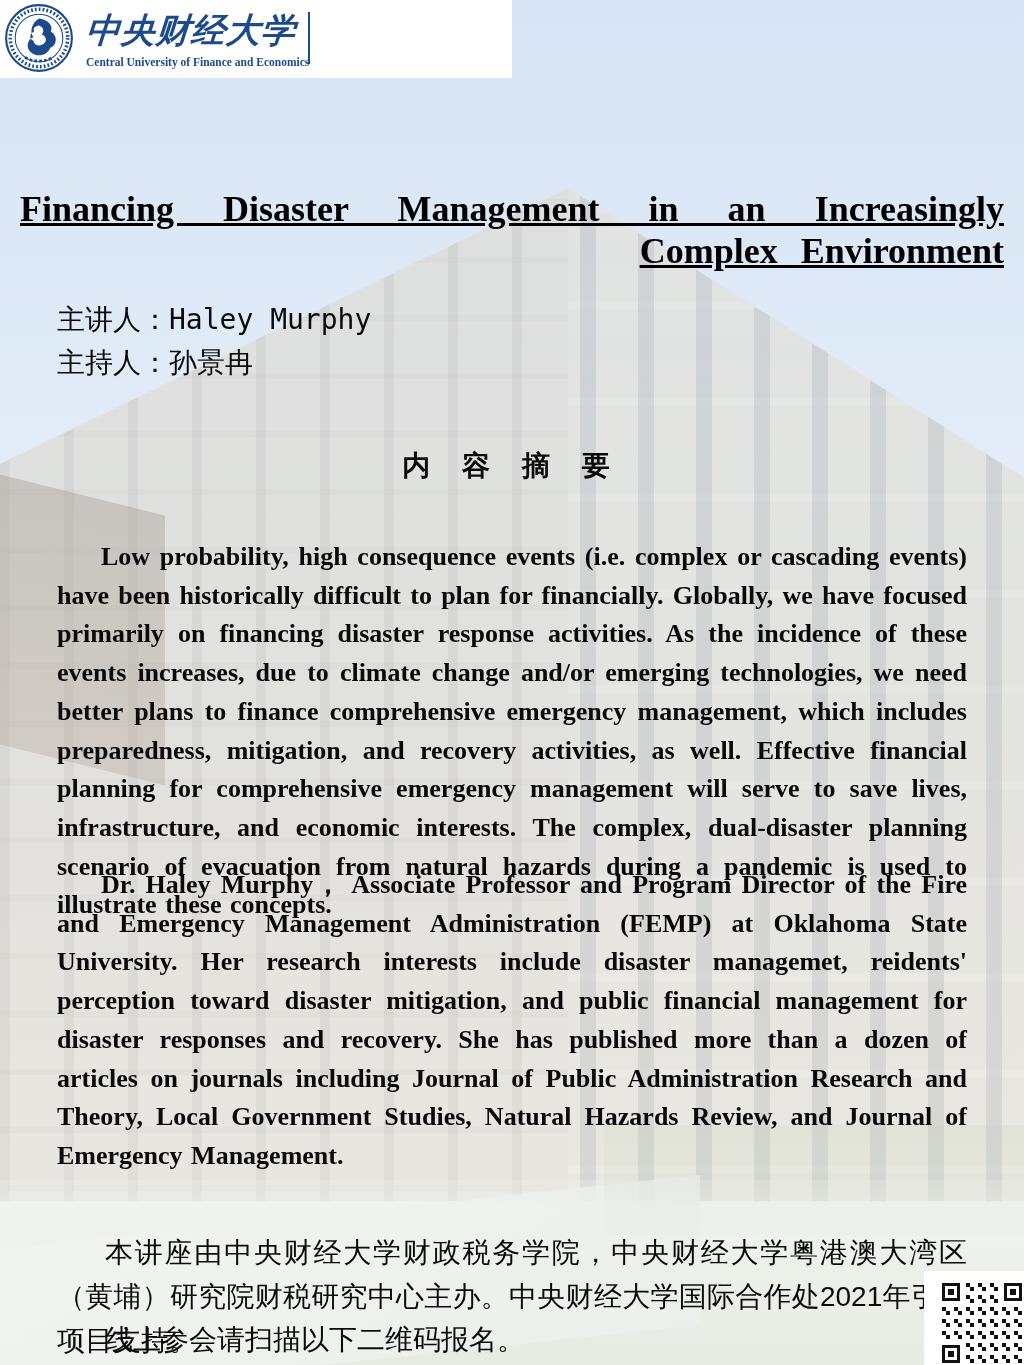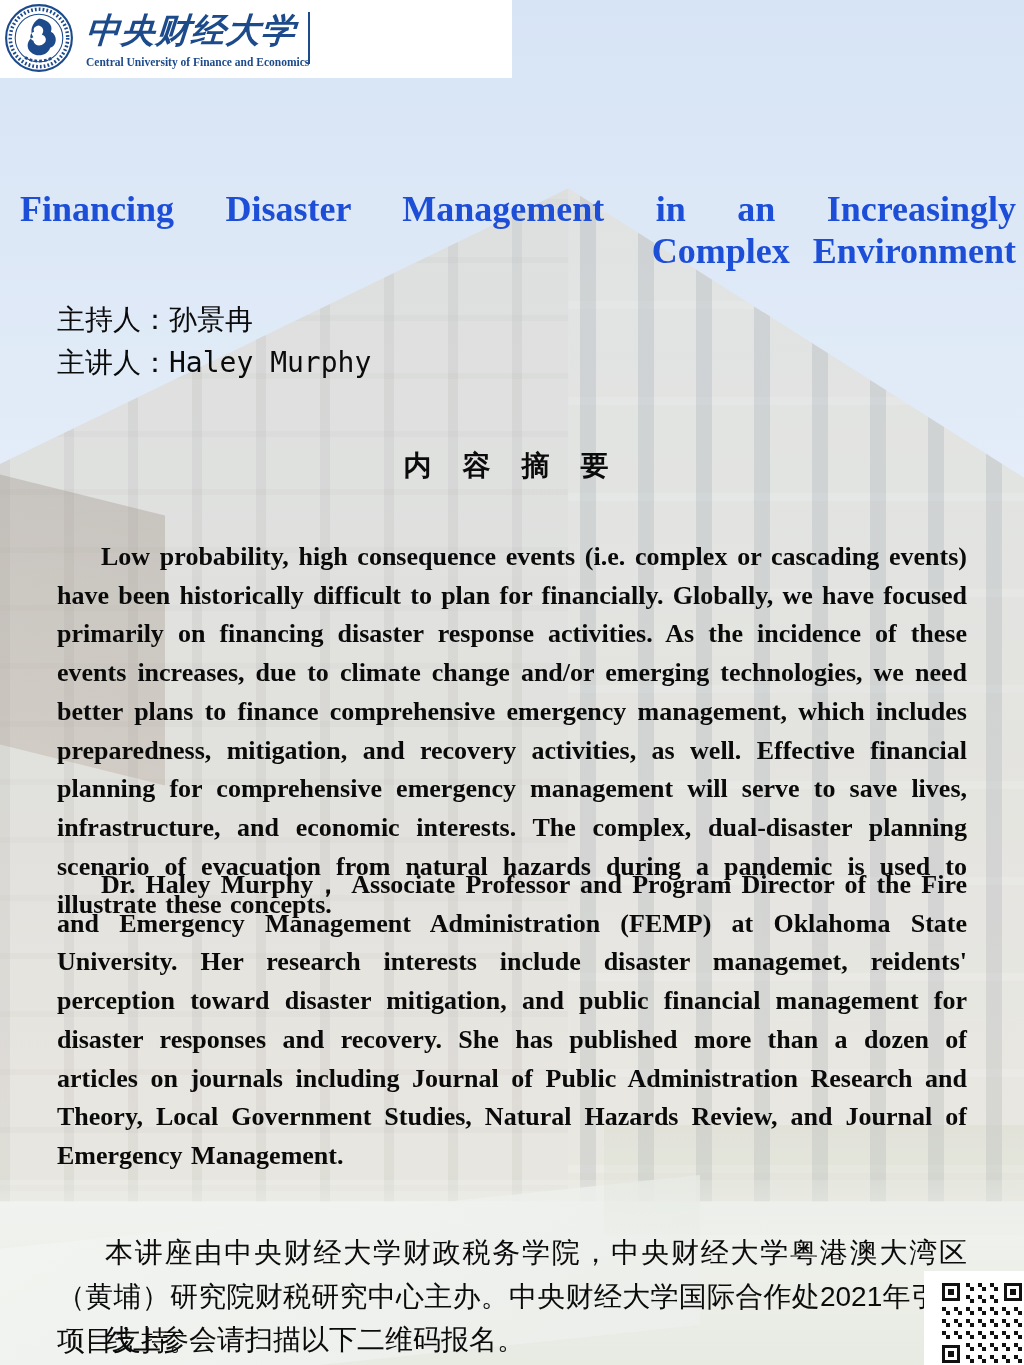--- a/index.html
+++ b/index.html
@@ -47,35 +47,35 @@
   .school-block{}
   .school-cn{font-size:33px;font-weight:900;color:#1c4a8b;white-space:nowrap;letter-spacing:1px;}
   .school-en{font-family:"Liberation Serif","DejaVu Serif",serif;font-weight:700;font-size:15px;
     color:#1c4a8b;white-space:nowrap;margin-top:1px;}
 
   
   .title-cn{position:absolute;top:82px;left:0;width:100%;text-align:center;
     font-size:56px;font-weight:900;letter-spacing:14px;color:#000;}
   .title-issue{position:absolute;top:144px;left:0;width:100%;text-align:center;
     font-family:"Liberation Serif","DejaVu Serif",serif;font-weight:700;font-size:34px;color:#000;}
-  .title-en{position:absolute;top:188px;left:20px;right:8px;
+  .title-en{position:absolute;top:188px;left:20px;right:20px;
     font-family:"Liberation Serif","DejaVu Serif",serif;font-weight:700;font-size:36px;
-    line-height:42px;color:#1d4ed8;text-align:center;}
+    line-height:42px;color:#000000;text-align:center;text-decoration:underline;}
   .title-en .l1{display:block;text-align:justify;text-align-last:justify;}
   .title-en .l2{display:block;text-align:right;word-spacing:14px;}
 
   
   .details{position:absolute;top:298px;left:57px;font-size:28px;line-height:43px;}
   .detail-row{white-space:nowrap;}
   .detail-value{font-family:"DejaVu Sans Mono","Liberation Mono",monospace;}
   .detail-value.cjk{font-family:"Liberation Sans","DejaVu Sans",sans-serif;}
 
   
   .abstract-head{position:absolute;top:447px;left:0;width:100%;text-align:center;
-    font-size:28px;font-weight:700;letter-spacing:12px;font-family:Liberation Serif, serif;}
+    font-size:28px;font-weight:700;letter-spacing:12px;}
   .para{position:absolute;left:57px;right:57px;
     font-family:"Liberation Serif","DejaVu Serif",serif;font-weight:700;
     font-size:26px;line-height:38.7px;text-align:justify;word-spacing:2px;color:#0a0a0a;}
   .para-abstract{top:512px;text-indent:44px;}
   .para-bio{top:840px;text-indent:44px;}
 
   
   .org-text{position:absolute;top:1203px;left:57px;right:57px;
     font-size:28px;line-height:44px;text-align:justify;text-indent:48px;}
   .qr-line{position:absolute;top:1293px;left:57px;font-size:28px;text-indent:48px;}
@@ -121,24 +121,24 @@
       <div class="hdr-divider"></div>
     </div>
 
     <div class="title-en">
       <span class="l1">Financing Disaster Management in an Increasingly</span>
       <span class="l2">Complex Environment</span>
     </div>
 
     <div class="details">
       <div class="detail-row">
+        <span class="detail-label">主讲人：</span><span class="detail-value">Haley Murphy</span>
+      </div>
+      <div class="detail-row">
         <span class="detail-label">主持人：</span><span class="detail-value cjk">孙景冉</span>
-      </div>
-      <div class="detail-row">
-        <span class="detail-label">主讲人：</span><span class="detail-value">Haley Murphy</span>
       </div>
     </div>
 
     <div class="abstract-head">内 容 摘 要</div>
     <p class="para para-abstract">Low probability, high consequence events (i.e. complex or cascading events) have been historically difficult to plan for financially.  Globally, we have focused primarily on financing disaster response activities.  As the incidence of these events increases, due to climate change and/or emerging technologies, we need better plans to finance comprehensive emergency management, which includes preparedness, mitigation, and recovery activities, as well.  Effective financial planning for comprehensive emergency management will serve to save lives, infrastructure, and economic interests. The complex, dual-disaster planning scenario of evacuation from natural hazards during a pandemic is used to illustrate these concepts.</p>
     <p class="para para-bio">Dr. Haley Murphy， Associate Professor and Program Director of the Fire and Emergency Management Administration (FEMP) at Oklahoma State University. Her research interests include disaster managemet, reidents' perception toward disaster mitigation, and public financial management for disaster responses and recovery.  She has published more than a dozen of articles on  journals including Journal of Public Administration Research and Theory, Local Government Studies, Natural Hazards Review, and Journal of Emergency Management.</p>
 
     <p class="org-text">本讲座由中央财经大学财政税务学院，中央财经大学粤港澳大湾区（黄埔）研究院财税研究中心主办。中央财经大学国际合作处2021年引智项目支持。</p>
     <p class="qr-line">线上参会请扫描以下二维码报名。</p>
 

